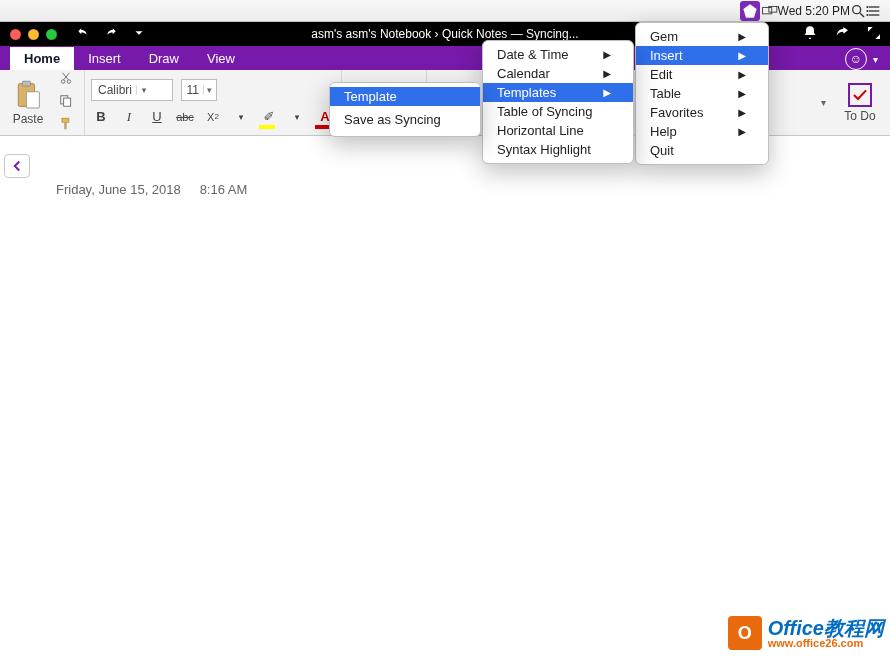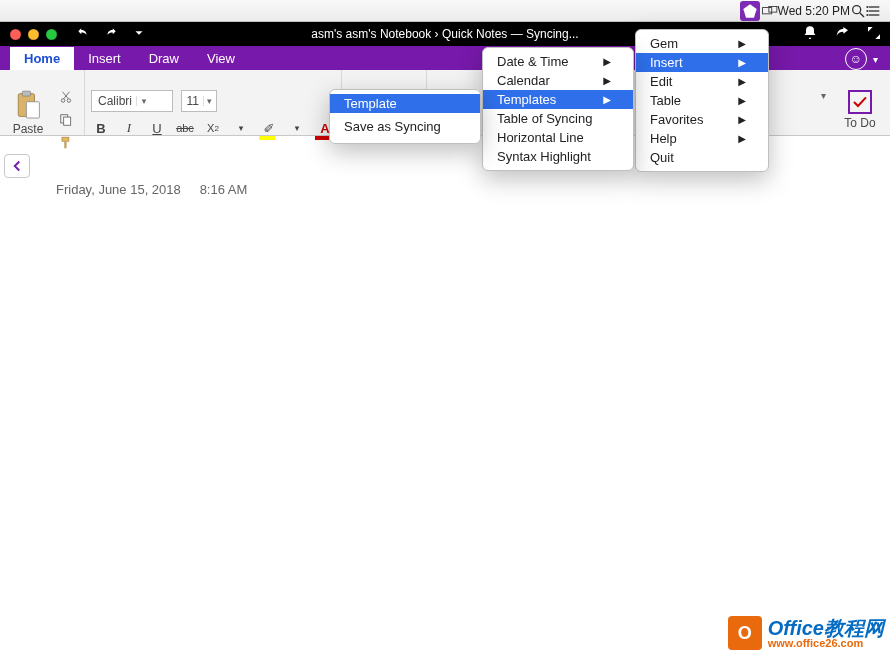--- a/index.html
+++ b/index.html
@@ -23,27 +23,27 @@
   .tr-grn { background:#28c940; box-shadow:inset 0 0 0 .5px rgba(0,0,0,.2);}
   .title-tools { display:flex; gap:12px; margin-left:8px; }
   .title-tools svg { width:16px; height:14px; fill:#fff; }
   .title-center { position:absolute; left:50%; transform:translateX(-50%); font-size:12px; color:#fff; white-space:nowrap; }
   .title-right { position:absolute; right:8px; display:flex; gap:16px; align-items:center; }
   .title-right svg { width:16px; height:16px; fill:#fff; }
 
   
   .ribbontabs { height:24px; background:#7719aa; display:flex; align-items:flex-end; padding-left:10px; font-size:13px; color:#fff; }
   .ribbontabs .tab { padding:4px 14px; cursor:default; }
-  .ribbontabs .tab.active { background:#fff; color:#1d4ed8; font-weight:600; }
+  .ribbontabs .tab.active { background:#fff; color:#0f172a; font-weight:600; }
   .ribbontabs .right { margin-left:auto; margin-right:12px; display:flex; align-items:center; gap:6px; }
   .ribbontabs .smile { width:22px; height:22px; border:1.5px solid #fff; border-radius:50%; display:flex; align-items:center; justify-content:center; font-size:12px; }
 
   
   .ribbon { height:66px; background:#f3f3f3; border-bottom:1px solid #c8c8c8; display:flex; align-items:stretch; font-size:12px; color:#4a4a4a; }
-  .rgrp { display:flex; align-items:flex-start; padding:20px 6px; border-right:1px solid #d8d8d8; gap:4px; }
+  .rgrp { display:flex; align-items:center; padding:8px 6px; border-right:1px solid #d8d8d8; gap:4px; }
   .paste { display:flex; flex-direction:column; align-items:center; justify-content:center; width:44px; gap:2px;}
   .paste svg { width:26px; height:30px; }
   .miniicons { display:flex; flex-direction:column; gap:6px; justify-content:center; padding:0 4px;}
   .miniicons svg { width:16px; height:14px; }
   .fontbox,.sizebox { height:22px; border:1px solid #bcbcbc; background:#fff; display:flex; align-items:center; padding:0 6px; font-size:12px; }
   .fontbox { width:82px; }
   .sizebox { width:36px; justify-content:center; }
   .dd { width:12px; text-align:center; color:#666; font-size:9px; border-left:1px solid #ddd; margin-left:4px; padding-left:3px;}
   .fmt-row { display:flex; gap:8px; align-items:center; }
   .fmt-col { display:flex; flex-direction:column; gap:6px; justify-content:center;}
@@ -63,21 +63,21 @@
 
   
   .backbtn { position:absolute; left:4px; top:154px; width:26px; height:24px; border:1px solid #c8c8c8; border-radius:4px; background:#fff; display:flex; align-items:center; justify-content:center;}
   .backbtn svg { width:10px; height:12px; stroke:#7719aa; stroke-width:2.5; fill:none;}
 
   
   .notearea { padding:46px 8px 0 56px; font-size:13px; color:#666; }
   .notearea .date { display:inline-block; width:140px; }
 
   
-  .menu { position:absolute; background:#fff; border:1px solid #bfbfbf; border-radius:6px; box-shadow:0 8px 24px rgba(0,0,0,.25); font-size:13px; color:#222; padding:4px 0;margin-top:7px; }
+  .menu { position:absolute; background:#fff; border:1px solid #bfbfbf; border-radius:6px; box-shadow:0 8px 24px rgba(0,0,0,.25); font-size:13px; color:#222; padding:4px 0; }
   .menu .mi { height:19px; padding:0 22px 0 14px; display:flex; align-items:center; justify-content:space-between; white-space:nowrap;}
   .menu .mi.sel { background:#2f6fea; color:#fff;}
   .menu .arrow { font-size:10px; margin-left:18px;}
   .menu1 { left:329px; top:82px; width:152px;}
   .menu2 { left:482px; top:40px; width:152px;}
   .menu3 { left:635px; top:22px; width:134px;}
 
   
   .watermark { position:absolute; right:6px; bottom:6px; display:flex; align-items:center; gap:6px; }
   .watermark .logo { width:34px; height:34px; background:#e86a0c; border-radius:4px; display:flex; align-items:center; justify-content:center; color:#fff; font-weight:700; font-size:18px;}

